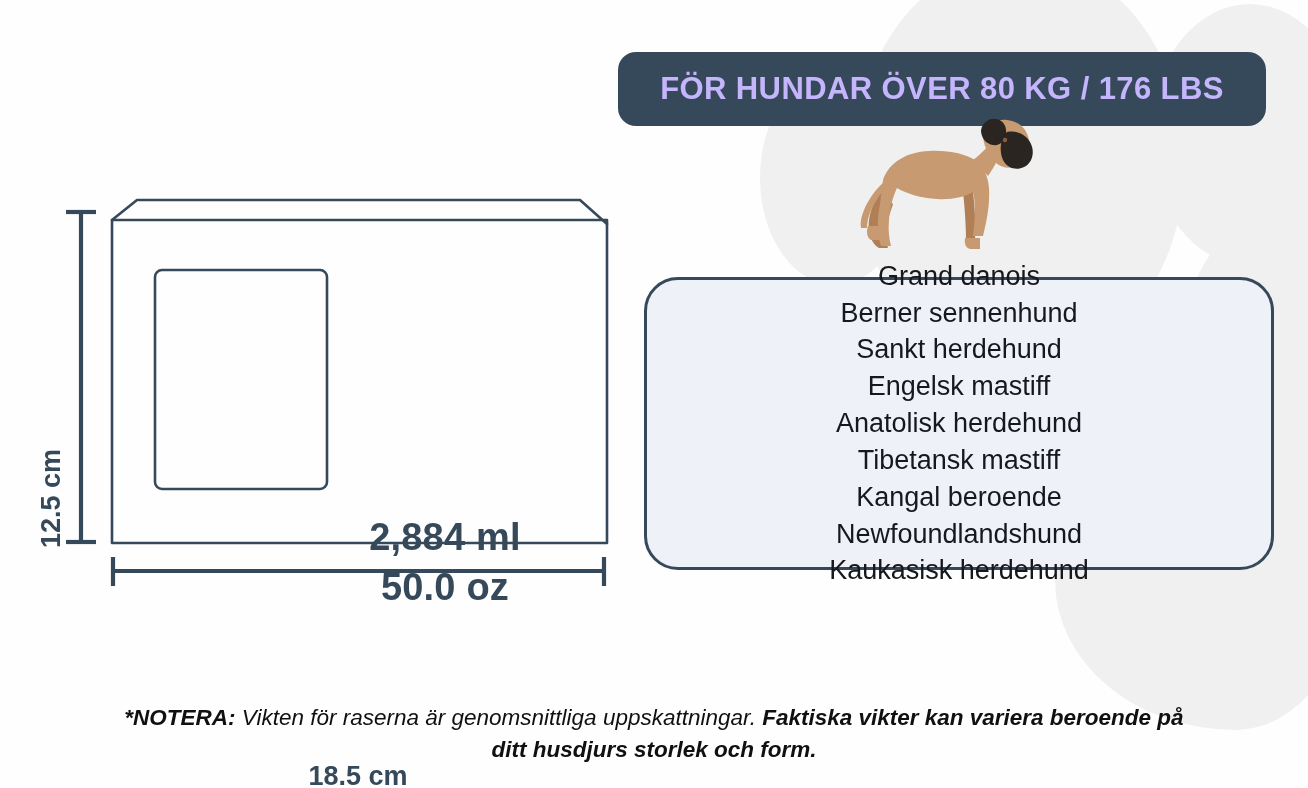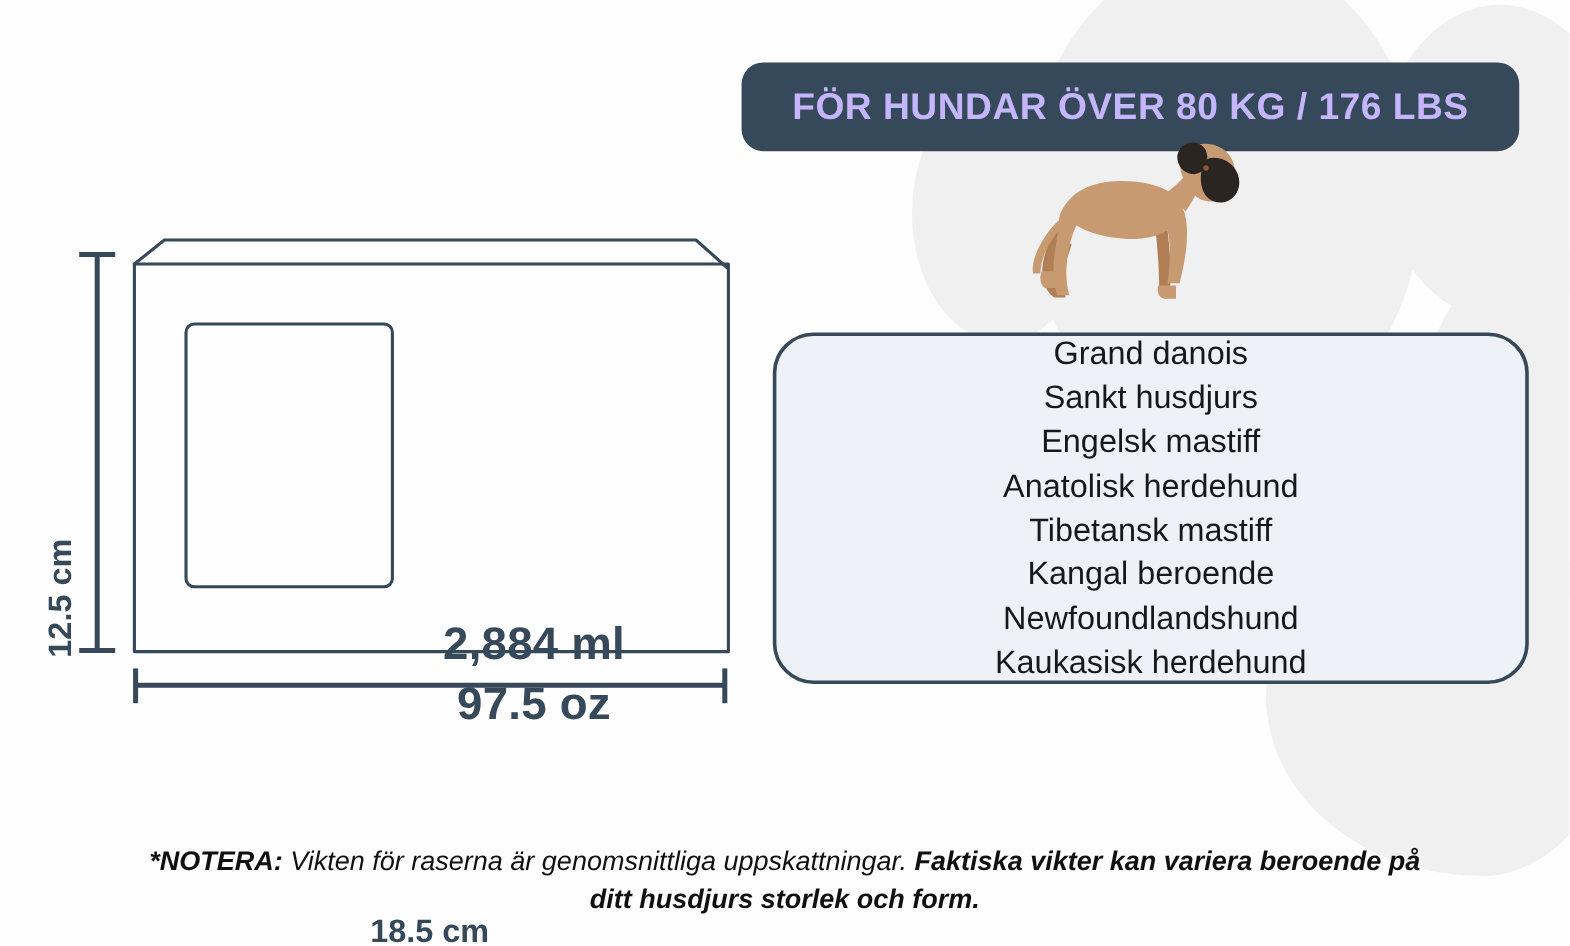--- a/index.html
+++ b/index.html
@@ -188,21 +188,21 @@
 
       <g stroke="#36495a" stroke-width="4.2" stroke-linecap="butt">
         <line x1="113" y1="391" x2="604" y2="391"></line>
         <line x1="113" y1="377" x2="113" y2="406"></line>
         <line x1="604" y1="377" x2="604" y2="406"></line>
       </g>
     </svg>
 
     <div id="volume-label">
       <span id="volume-ml">2,884 ml</span>
-      <span id="volume-oz">97.5 oz</span>
+      <span id="volume-oz">50.0 oz</span>
     </div>
 
     <div id="height-label">12.5 cm</div>
     <div id="width-label">18.5 cm</div>
   </div>
 
   <svg id="dog-illustration" viewBox="0 0 180 150">
 
     <path d="M 24 72 C 18 86 12 100 14 112 C 15 122 20 128 24 130 L 33 130 C 30 120 30 108 34 98 L 38 86 Z" fill="#b07f56"></path>
 
@@ -233,21 +233,22 @@
 
     <circle cx="150" cy="22" r="2.2" fill="#8f5a3a"></circle>
 
     <path d="M 13 108 C 11 114 12 120 16 122 L 26 122 L 26 108 Z" fill="#c79a72"></path>
     <path d="M 110 120 C 109 126 111 130 115 131 L 125 131 L 125 120 Z" fill="#c79a72"></path>
   </svg>
 
   <div id="breed-card">
     <ul id="breed-list">
       <li>Grand danois</li>
-      <li>Sankt husdjurs</li>
+      <li>Berner sennenhund</li>
+      <li>Sankt herdehund</li>
       <li>Engelsk mastiff</li>
       <li>Anatolisk herdehund</li>
       <li>Tibetansk mastiff</li>
       <li>Kangal beroende</li>
       <li>Newfoundlandshund</li>
       <li>Kaukasisk herdehund</li>
     </ul>
   </div>
 
   <div id="footnote"><span class="fn-strong">*NOTERA:</span><span class="fn-normal"> Vikten för raserna är genomsnittliga uppskattningar. </span><span class="fn-strong">Faktiska vikter kan variera beroende på ditt husdjurs storlek och form.</span></div>

